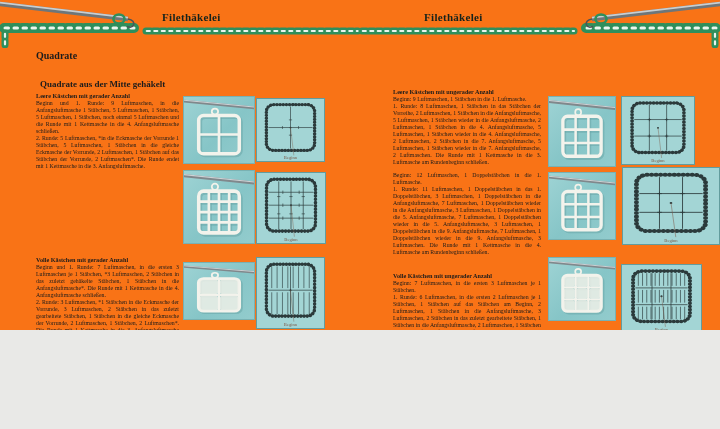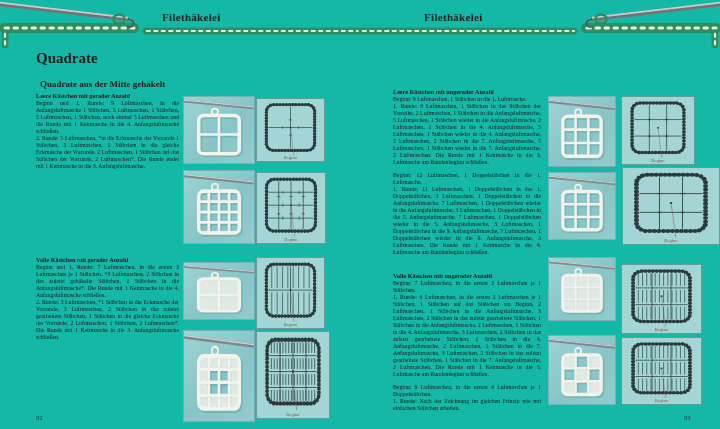--- a/index.html
+++ b/index.html
@@ -1,20 +1,20 @@
 <!DOCTYPE html>
 <html><head>
 <meta charset="utf-8">
 <style>
   html,body{margin:0;padding:0;background:#e9e9e7;}
-  #spread{position:relative;width:720px;height:429px;background:#14b8a6;overflow:hidden;
+  #spread{position:relative;width:720px;height:330px;background:#f97316;overflow:hidden;
           font-family:"Liberation Serif", serif;color:#1c1c1c;}
   .hdr-label{position:absolute;top:11px;font-size:11px;font-weight:bold;color:#15231c;letter-spacing:.3px;}
   .pgnum{position:absolute;top:414px;font-size:6.5px;color:#333;}
-  .title{position:absolute;left:36px;top:50px;font-size:15px;font-weight:bold;margin:0;}
+  .title{position:absolute;left:36px;top:50px;font-size:10px;font-weight:bold;margin:0;}
   .subtitle{position:absolute;left:36px;top:75px;font-size:9px;font-weight:bold;margin:4px;}
   .txtcol{position:absolute;text-align:justify;}
   .txtcol h4{margin:0 0 1px 0;font-size:6.2px;}
   .txtcol p{margin:0;font-size:5.8px;line-height:7px;}
   .txtcol p.gap{margin-top:6px;}
   .photo{position:absolute;border:1px solid #79b1b2;
          background:linear-gradient(135deg,#9ed3d4 0%,#86c5c7 55%,#93cccd 100%);}
   .diagram{position:absolute;background:#a3d5d5;border:1px solid #639c9d;}
   .photo svg,.diagram svg{position:absolute;left:0;top:0;width:100%;height:100%;}
   .diagram .lbl{position:absolute;left:0;right:0;bottom:1px;text-align:center;

